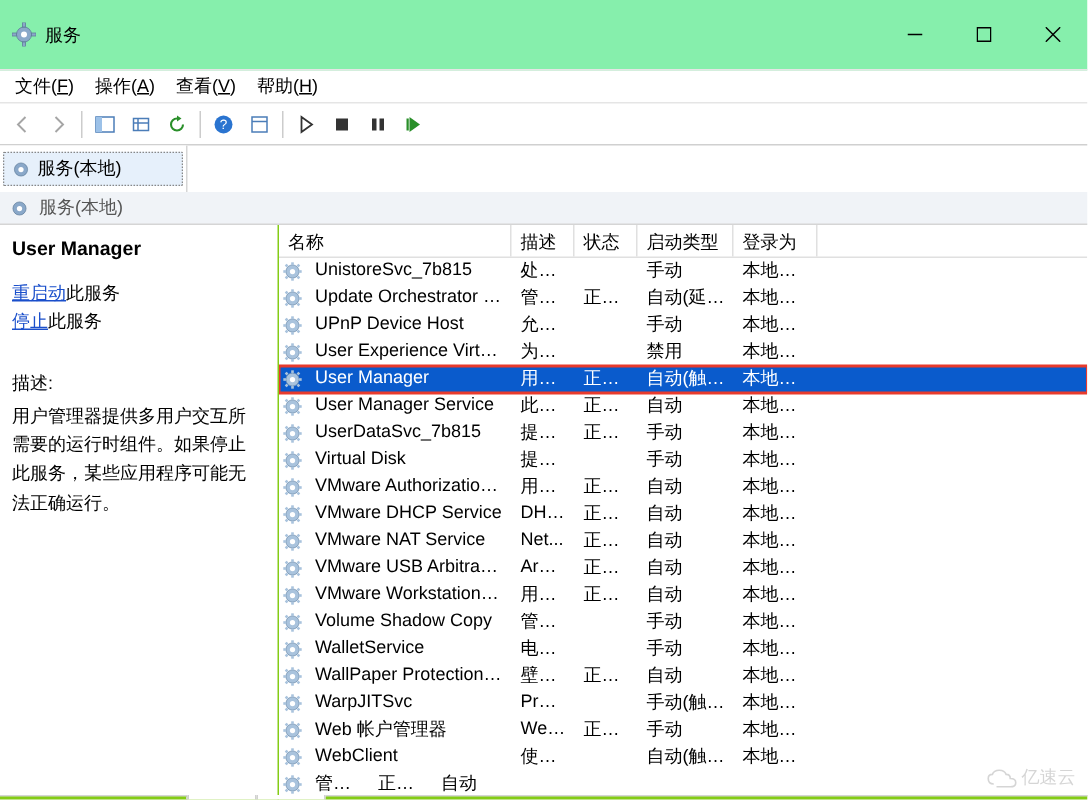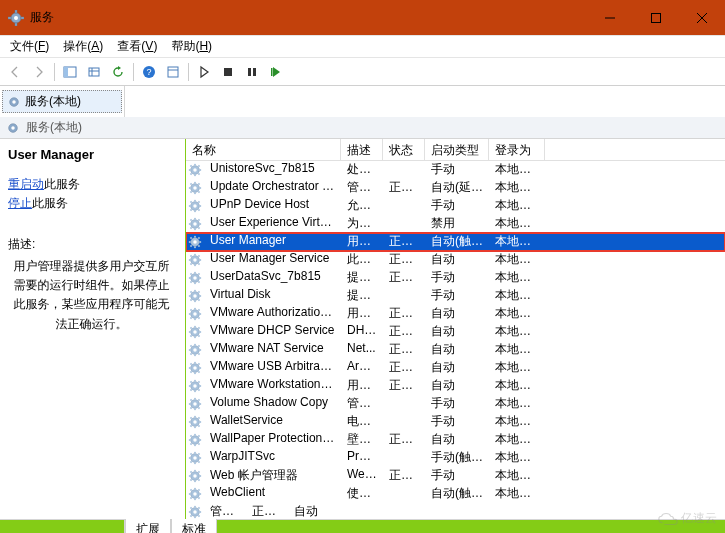--- a/index.html
+++ b/index.html
@@ -1,18 +1,18 @@
 <!DOCTYPE html>
 <html><head>
 <meta charset="utf-8">
 <style>
 * { margin: 0; padding: 0; box-sizing: border-box; font-family: "Microsoft YaHei", "Segoe UI", sans-serif; }
 body { width: 725px; height: 533px; background: #fff; font-size: 12px; color: #000; overflow: hidden; }
 
-.titlebar { height: 36px; display: flex; align-items: center; padding: 0 0 0 8px; background: #c2410c; border-bottom: 1px solid #e5e5e5; }
+.titlebar { height: 47px; display: flex; align-items: center; padding: 0 0 0 8px; background: #86efac; border-bottom: 1px solid #e5e5e5; }
 .titlebar .app-icon { width: 16px; height: 16px; margin-right: 6px; }
 .titlebar .title { flex: 1; font-size: 12px; }
 .win-controls { display: flex; }
 .win-controls .wb { width: 46px; height: 30px; display: flex; align-items: center; justify-content: center; color: #333; }
 .win-controls .wb svg { width: 10px; height: 10px; }
 
 .menubar { height: 22px; display: flex; align-items: center; padding: 0 4px; border-bottom: 1px solid #e5e5e5; gap: 2px; }
 .menubar .menu-item { padding: 2px 6px; font-size: 12px; }
 .menubar .menu-item span.u { text-decoration: underline; }
 
@@ -34,21 +34,21 @@
 .right-header .gear-icon { width: 14px; height: 14px; }
 .right-header .label { font-size: 12px; color: #555; }
 
 .content-row { display: flex; flex: 1; overflow: hidden; }
 
 .detail-pane { width: 185px; padding: 8px 10px 8px 8px; font-size: 12px; }
 .detail-pane .svc-name { font-weight: bold; font-size: 13px; margin-bottom: 14px; }
 .detail-pane .link { color: #1a4fcb; text-decoration: underline; cursor: pointer; }
 .detail-pane .action-line { margin-bottom: 2px; }
 .detail-pane .desc-label { margin-top: 24px; margin-bottom: 4px; }
-.detail-pane .desc-text { line-height: 1.6; text-align: center; }
+.detail-pane .desc-text { line-height: 1.6; }
 
 .grid-wrap { flex: 1; display: flex; flex-direction: column; border-left: 1px solid #84cc16; overflow: hidden; }
 .grid-header { display: flex; height: 22px; border-bottom: 1px solid #e0e0e0; background: #fff; }
 .grid-header .col { padding: 3px 6px; font-size: 12px; border-right: 1px solid #e0e0e0; overflow: hidden; white-space: nowrap; }
 .col-name { width: 155px; flex-shrink: 0; }
 .col-desc { width: 42px; flex-shrink: 0; }
 .col-status { width: 42px; flex-shrink: 0; }
 .col-startup { width: 64px; flex-shrink: 0; }
 .col-logon { width: 56px; flex-shrink: 0; }
 

